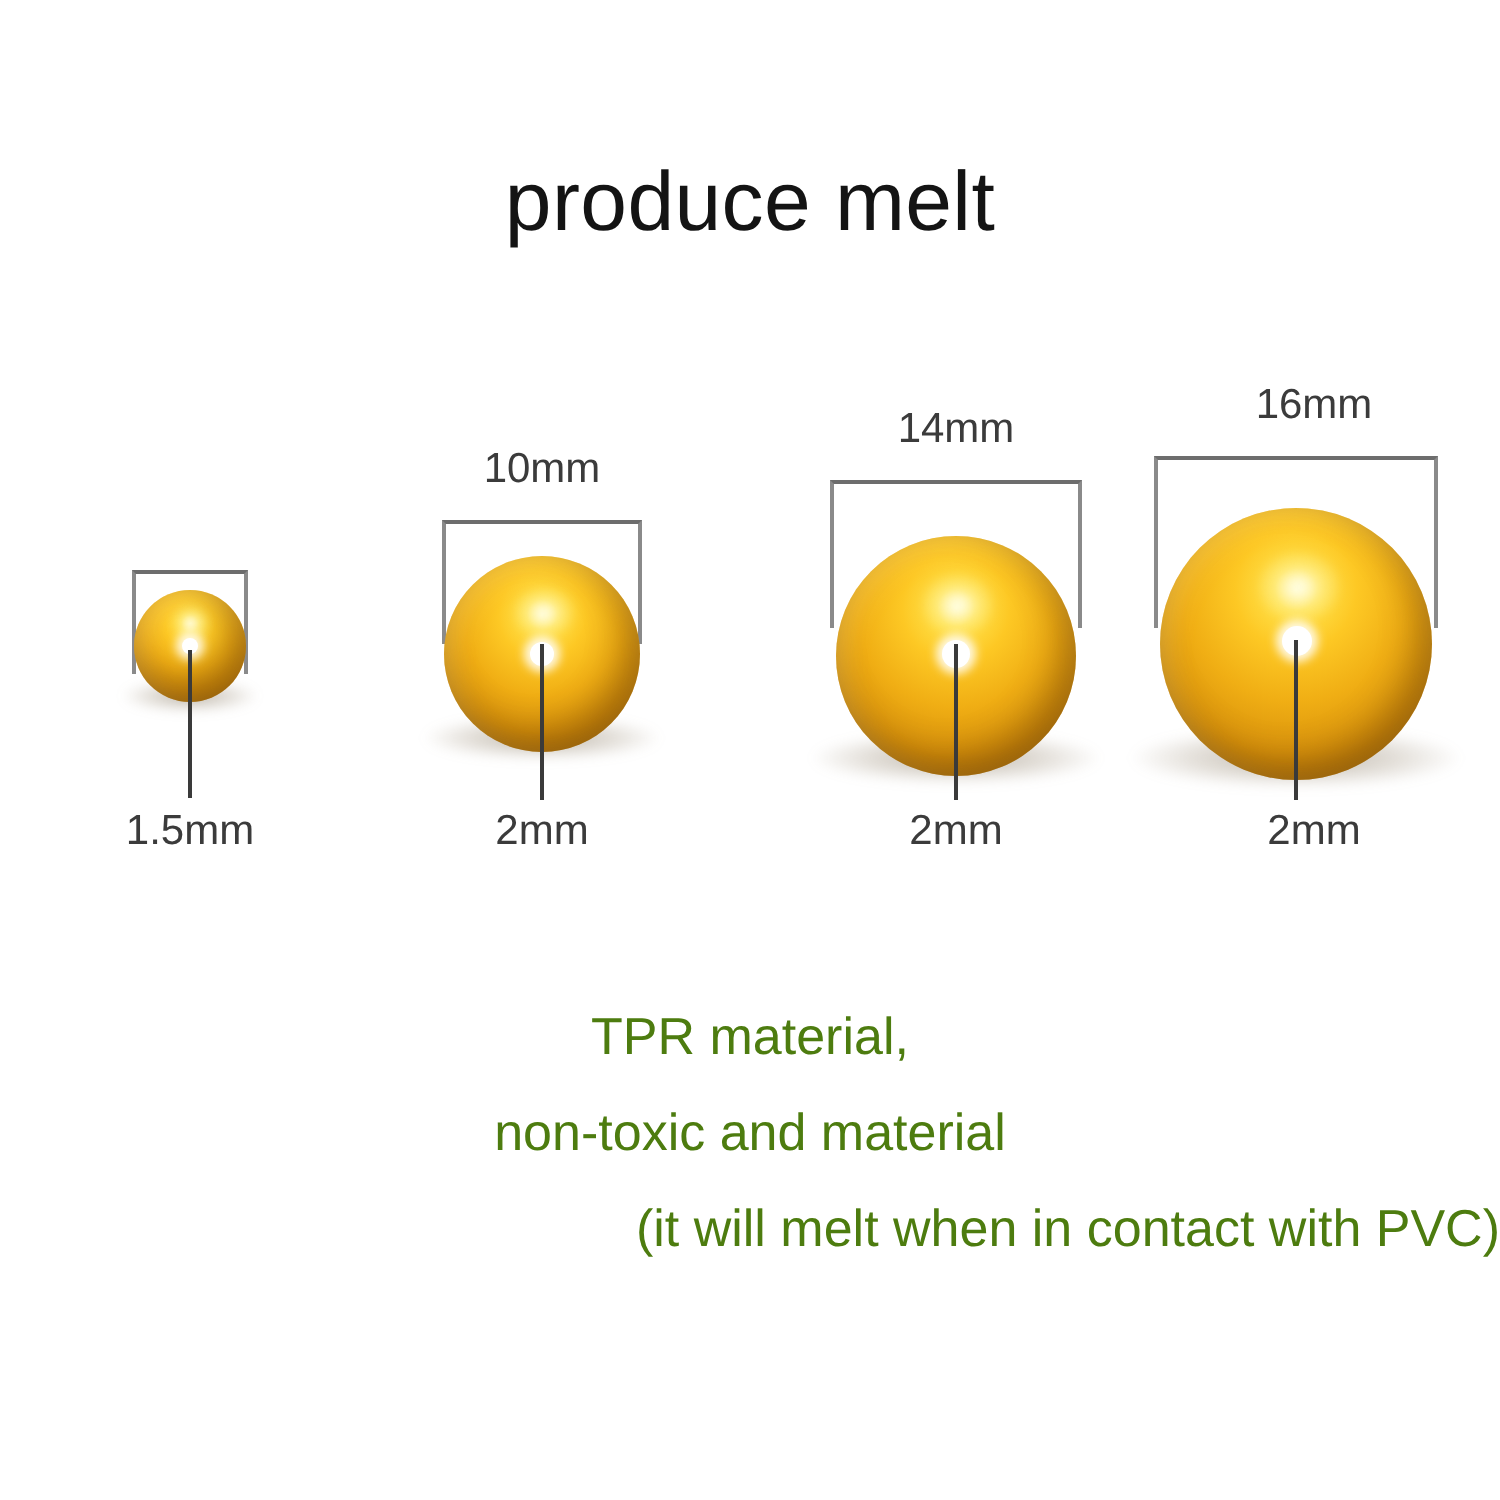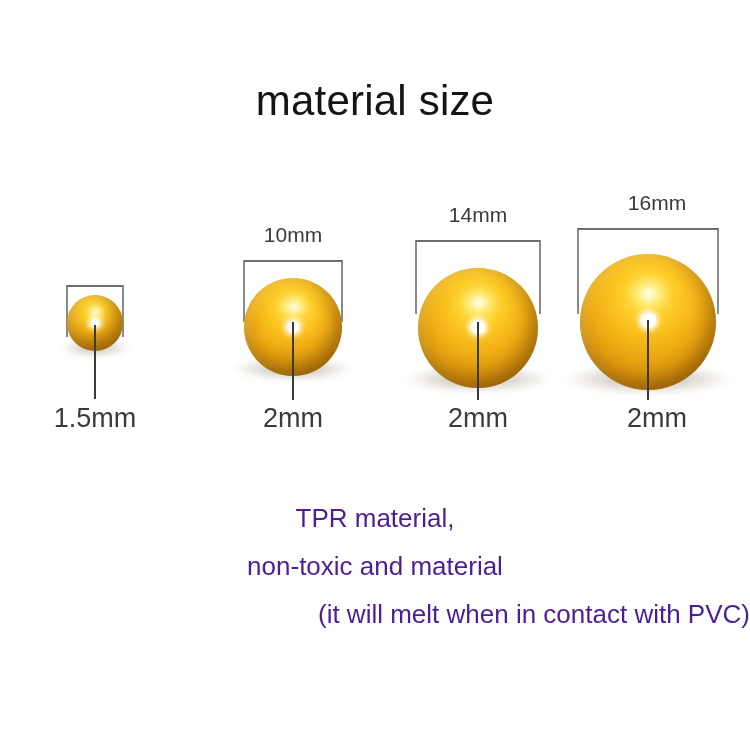--- a/index.html
+++ b/index.html
@@ -120,62 +120,62 @@
 
   
   .leader {
     position: absolute;
     width: 2px;
     background: #3a3a3a;
   }
   .hole-label {
     position: absolute;
     text-align: center;
-    font-size: 27px;
+    font-size: 21px;
     color: #3b3b3b;
     white-space: nowrap;
     line-height: 1;
   }
 
   
   .footer-copy {
     position: absolute;
     left: 0;
     top: 505px;
     width: 750px;
     text-align: center;
   }
   .footer-copy .line {
     font-size: 26px;
-    color: #4c1d95;
+    color: #4d7c0f;
     line-height: 1.0;
     margin: 0 0 22px 0;
     white-space: nowrap;
   }
   .footer-copy .line:last-child { margin-bottom: 0; text-align: right; }
 </style>
 </head>
 <body>
 
-<div class="page-title">material size</div>
+<div class="page-title">produce melt</div>
 
 <div class="specimens">
 
   <div class="specimen" style="left:40px; width:110px; height:460px;">
     <div class="bracket" style="left:26px; top:285px; width:58px; height:52px;"></div>
     <div class="ball-wrap" style="left:27px; top:295px; width:56px; height:56px;">
       <div class="ball-shadow" style="left:-6px; top:45px; width:68px; height:16px;"></div>
       <div class="ball"></div>
       <div class="hole" style="left:24px; top:24px; width:8px; height:8px;"></div>
     </div>
     <div class="leader" style="left:54px; top:325px; height:74px;"></div>
     <div class="hole-label" style="left:-10px; top:405px; width:130px;">1.5mm</div>
   </div>
 
-  <div class="specimen" style="left:223px; width:140px; height:460px;">
+  <div class="specimen" style="left:201px; width:140px; height:460px;">
     <div class="dim-label" style="left:0; top:224px; width:140px;">10mm</div>
     <div class="bracket" style="left:20px; top:260px; width:100px; height:62px;"></div>
     <div class="ball-wrap" style="left:21px; top:278px; width:98px; height:98px;">
       <div class="ball-shadow" style="left:-10px; top:80px; width:118px; height:22px;"></div>
       <div class="ball"></div>
       <div class="hole" style="left:43px; top:43px; width:12px; height:12px;"></div>
     </div>
     <div class="leader" style="left:69px; top:322px; height:78px;"></div>
     <div class="hole-label" style="left:0; top:405px; width:140px;">2mm</div>
   </div>

